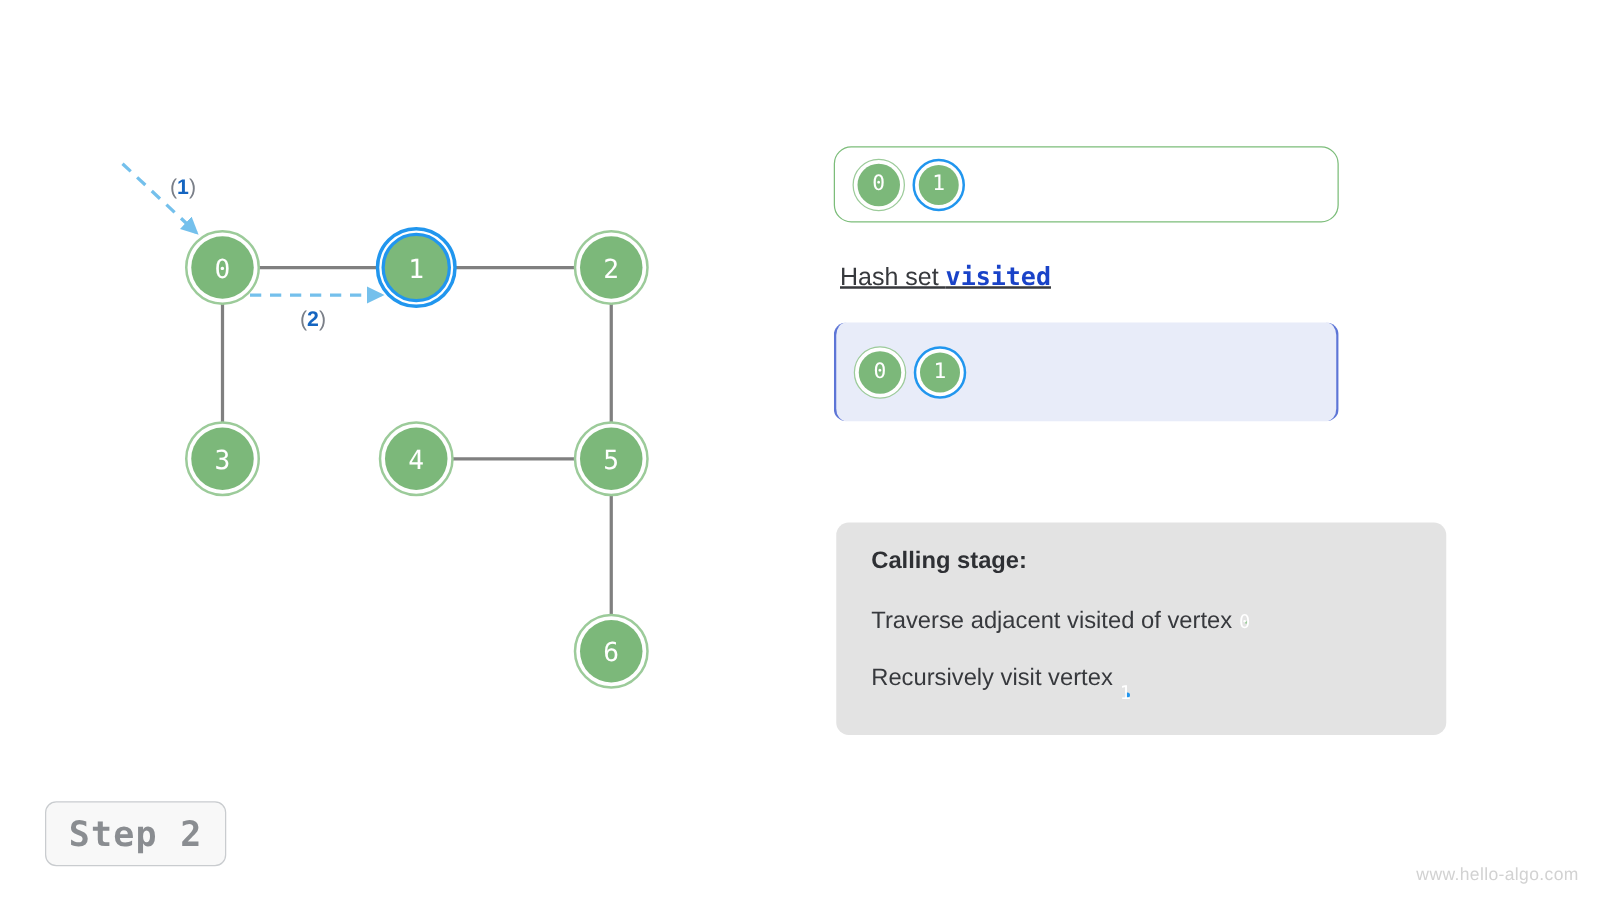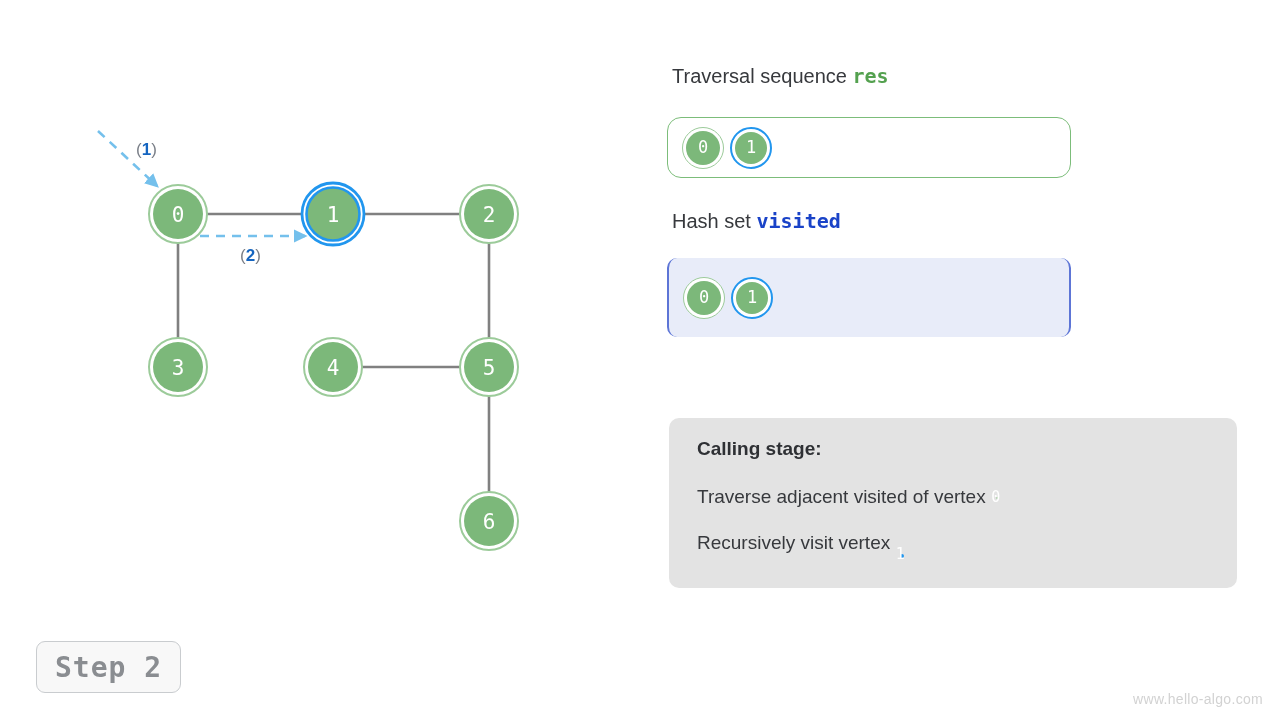--- a/index.html
+++ b/index.html
@@ -148,21 +148,21 @@
     font-size: 17px;
     color: #ffffff;
     line-height: 1;
   }
 
   
   #calling-card {
     position: absolute;
     left: 2px;
     top: 418px;
-    width: 568px;
+    width: 488px;
     height: 170px;
     background: #e3e3e3;
     border-radius: 10px;
   }
   #calling-title {
     position: absolute;
     left: 28px;
     top: 20px;
     font-size: 19px;
     font-weight: bold;
@@ -283,39 +283,36 @@
 
       <g id="annotations-layer">
           <text x="136" y="155"><tspan class="step-label-paren">(</tspan><tspan class="step-label-num">1</tspan><tspan class="step-label-paren">)</tspan></text>
           <text x="240" y="261"><tspan class="step-label-paren">(</tspan><tspan class="step-label-num">2</tspan><tspan class="step-label-paren">)</tspan></text>
         </g>
     </svg>
   </div>
 
   <div id="right-col">
 
-    <div class="section-title" style="left:5px; top:64px;">
-      <span>Traversal sequence </span><span class="mono-green">res</span>
-    </div>
     <div class="res-box">
       <div class="chip-row" id="res-chips">
           <span class="chip green">
             <span class="ring"></span>
             <span class="fill"></span>
             <span class="txt">0</span>
           </span>
           <span class="chip blue">
             <span class="ring"></span>
             <span class="fill"></span>
             <span class="txt">1</span>
           </span>
         </div>
     </div>
 
-    <div class="section-title" style="left:5px; top:209px;">
+    <div class="section-title" style="left:5px; top:209px;text-decoration:underline;">
       <span>Hash set </span><span class="mono-blue">visited</span>
     </div>
     <div class="visited-box">
       <div class="chip-row" id="visited-chips">
           <span class="chip green">
             <span class="ring"></span>
             <span class="fill"></span>
             <span class="txt">0</span>
           </span>
           <span class="chip blue">

